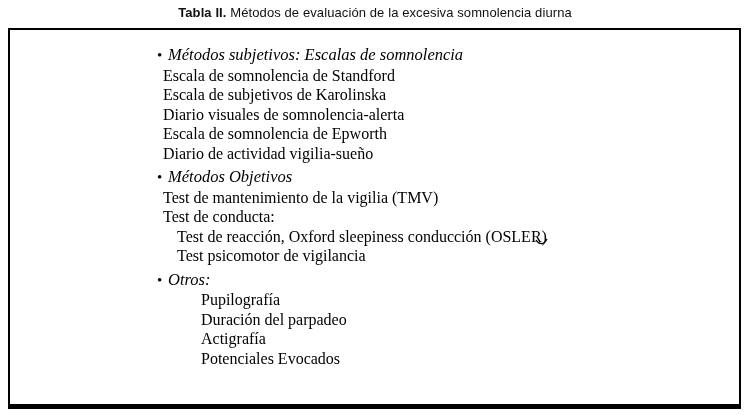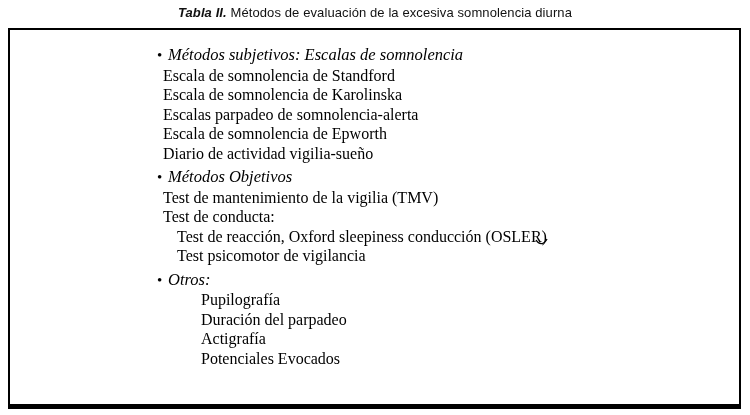--- a/index.html
+++ b/index.html
@@ -19,21 +19,21 @@
     position: absolute;
     top: 5px;
     left: 0;
     width: 750px;
     text-align: center;
     font-family: "Liberation Sans", sans-serif;
     font-size: 13px;
     letter-spacing: 0.1px;
     color: #111111;
   }
-  .caption .caption-prefix { font-weight: bold; font-style: italic; }
+  .caption .caption-prefix { font-weight: bold; }
   .frame {
     position: absolute;
     left: 8px;
     top: 28px;
     width: 733px;
     height: 381px;
     box-sizing: border-box;
     border: 2px solid #000000;
     border-bottom-width: 5px;
     background: #ffffff;
@@ -80,22 +80,22 @@
 
 <div class="frame">
   <div class="content">
     <div>
         <div class="section">
           <div class="section-header">
             <span class="bullet">•</span>
             <span class="header-text">Métodos subjetivos: Escalas de somnolencia</span>
           </div>
           <div class="item indent-1"><span class="item-text">Escala de somnolencia de Standford</span></div>
-          <div class="item indent-1"><span class="item-text">Escala de somnolencia de Karolinska</span></div>
-          <div class="item indent-1"><span class="item-text">Escalas parpadeo de somnolencia-alerta</span></div>
+          <div class="item indent-1"><span class="item-text">Escala de subjetivos de Karolinska</span></div>
+          <div class="item indent-1"><span class="item-text">Diario visuales de somnolencia-alerta</span></div>
           <div class="item indent-1"><span class="item-text">Escala de somnolencia de Epworth</span></div>
           <div class="item indent-1"><span class="item-text">Diario de actividad vigilia-sueño</span></div>
         </div>
         <div class="section">
           <div class="section-header">
             <span class="bullet">•</span>
             <span class="header-text">Métodos Objetivos</span>
           </div>
           <div class="item indent-1"><span class="item-text">Test de mantenimiento de la vigilia (TMV)</span></div>
           <div class="item indent-1"><span class="item-text">Test de conducta:</span></div>

